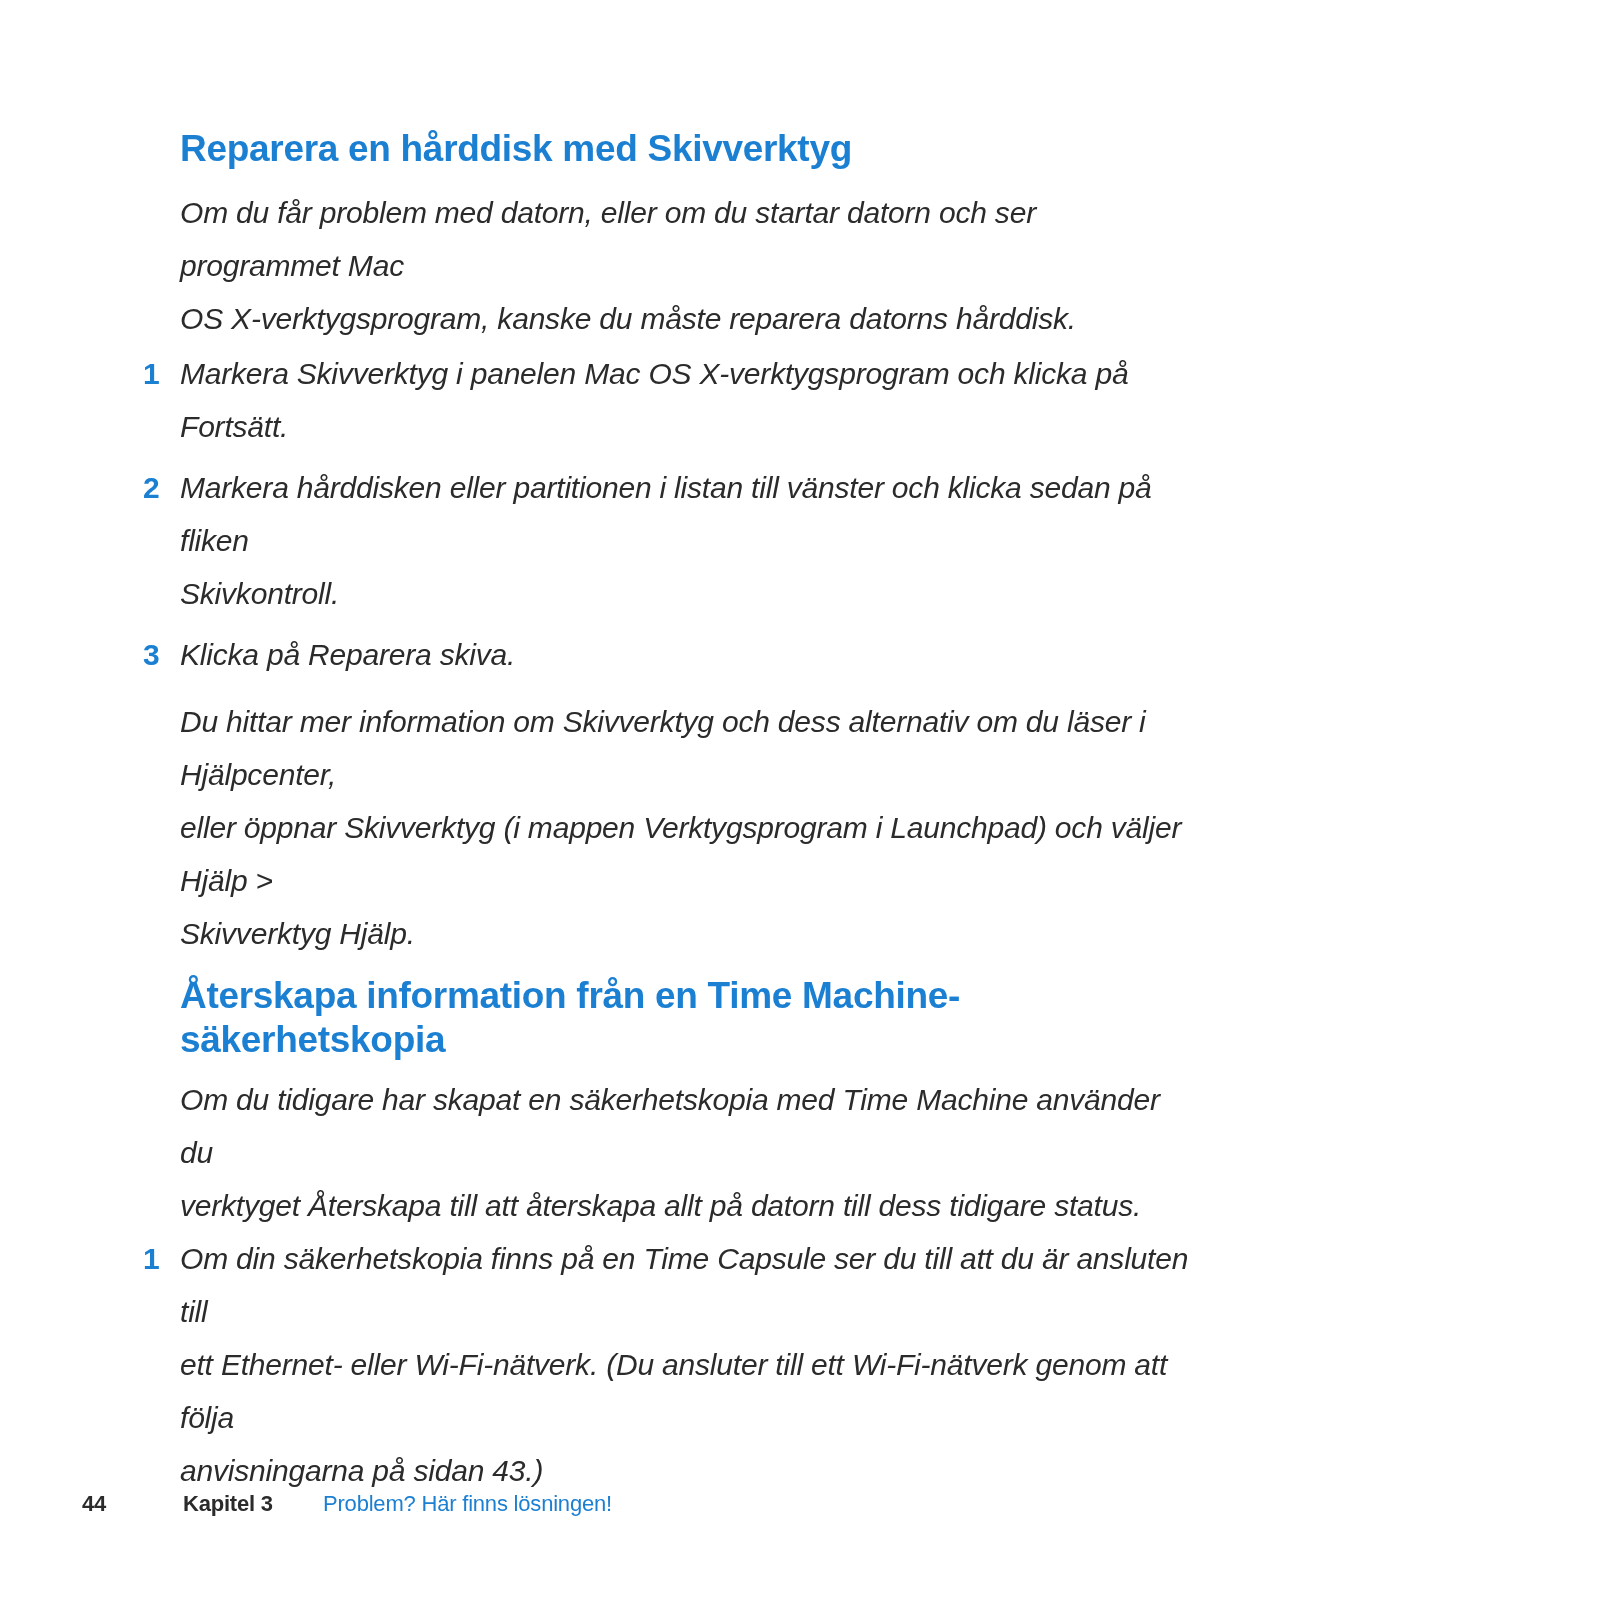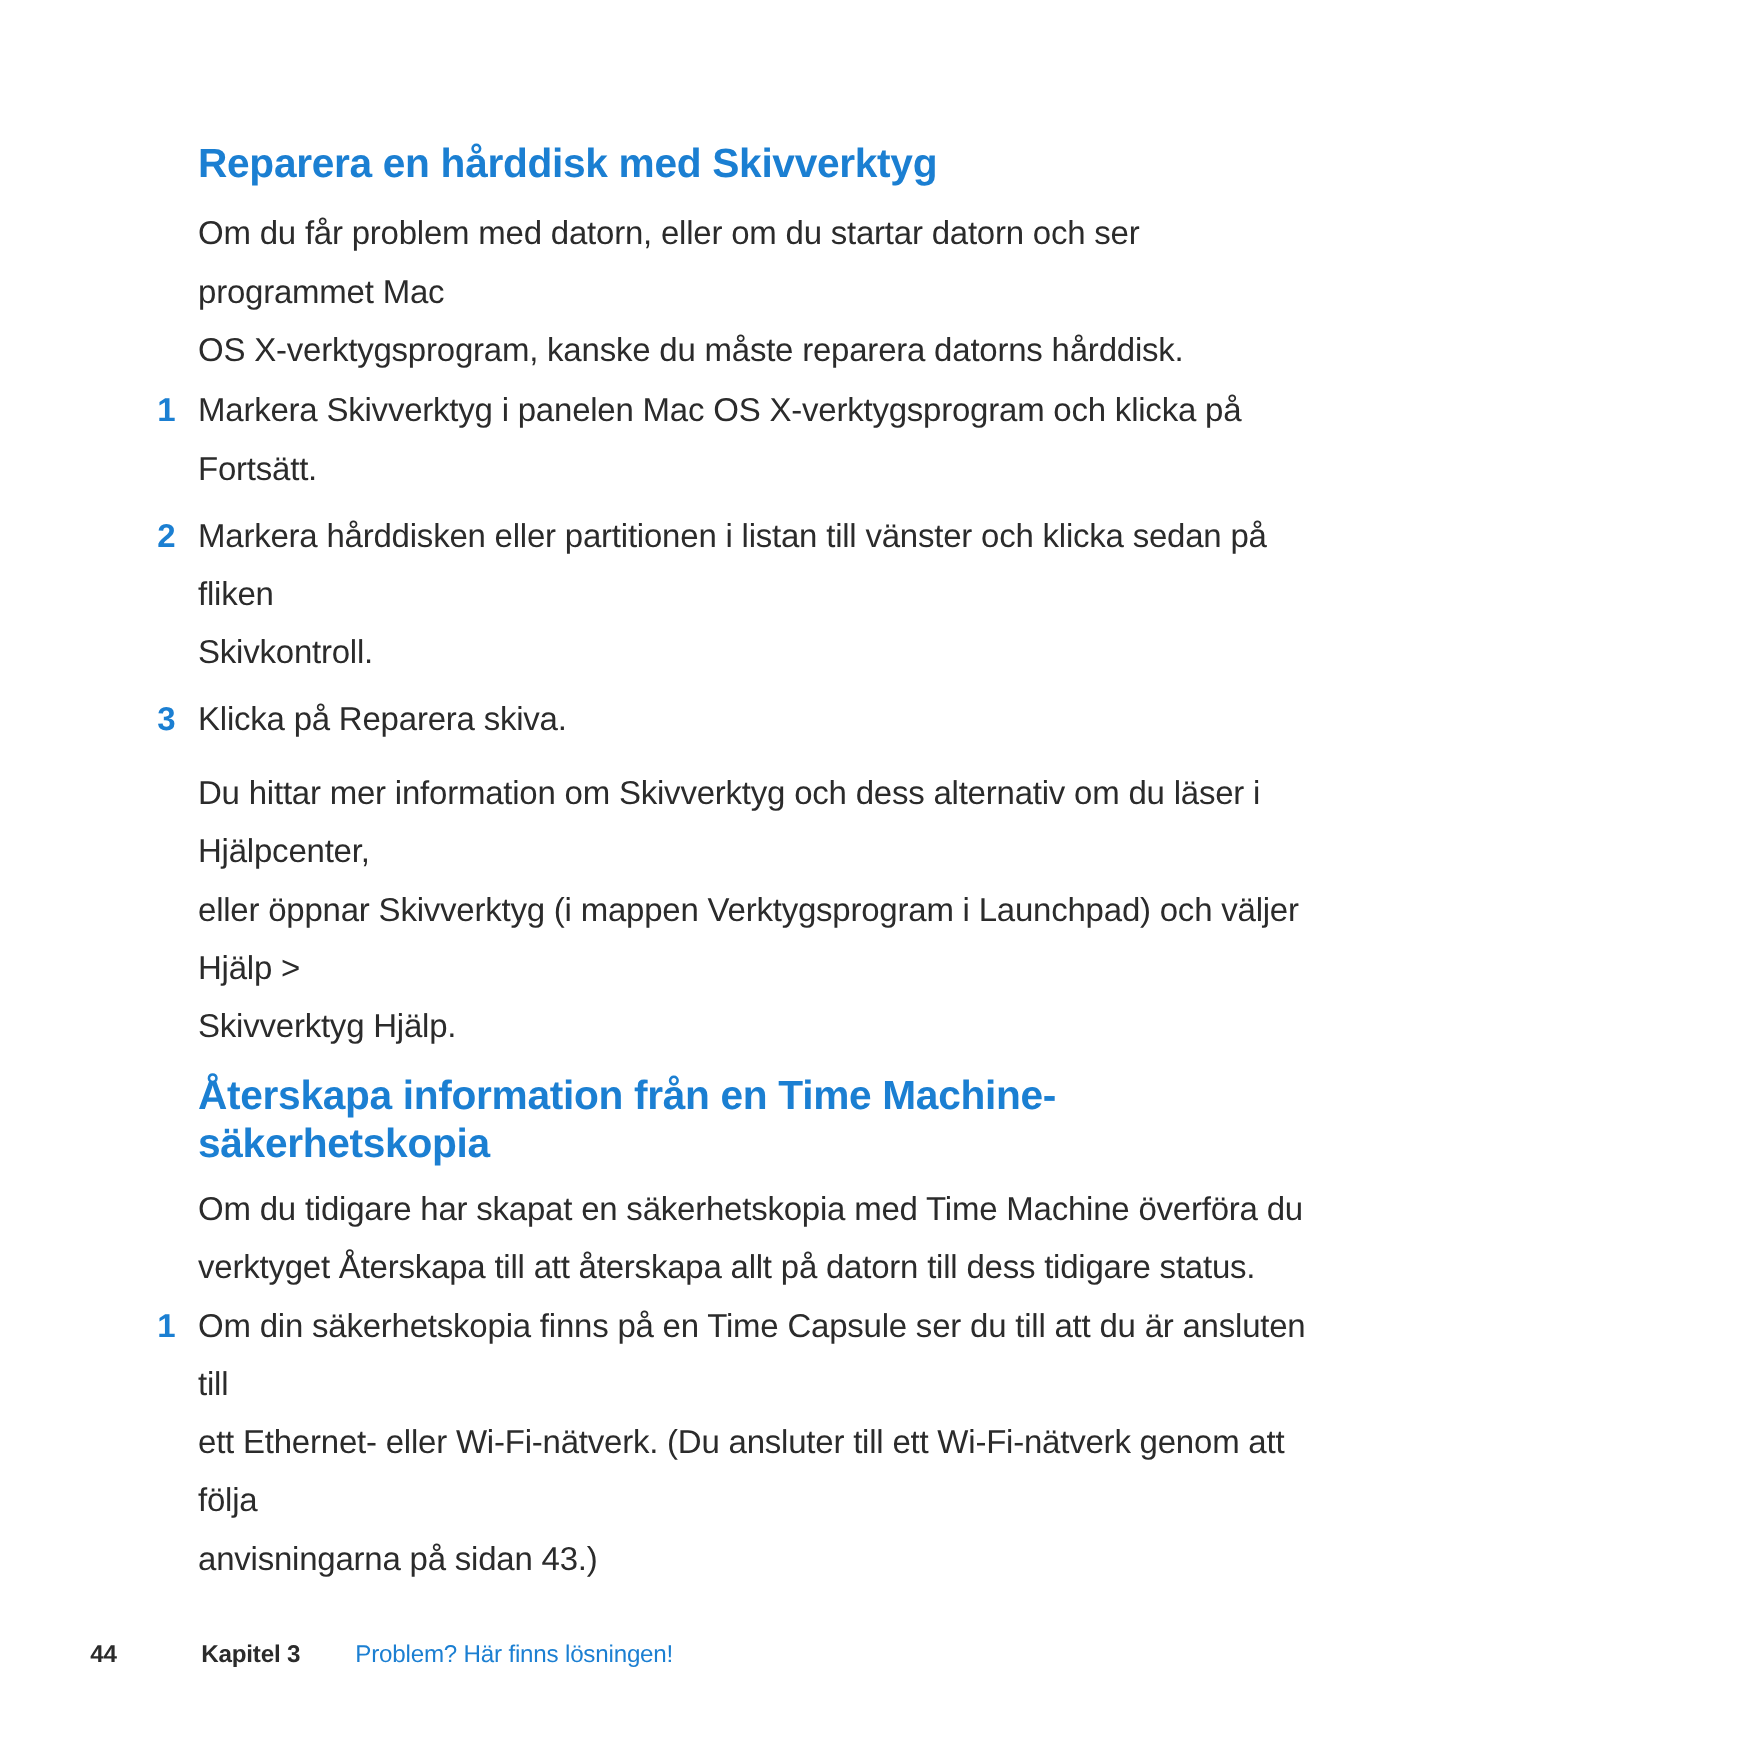--- a/index.html
+++ b/index.html
@@ -32,20 +32,21 @@
     color: var(--accent);
   }
   .h-repair { margin: 0 0 15px 0; }
   .h-restore { margin: 14px 0 11px 0; }
   .body-text {
     font-size: 30px;
     line-height: 53px;
     letter-spacing: -0.2px;
     white-space: pre-line;
     color: var(--text);
+    font-style: italic;
   }
   .p-intro1 { margin: 0; }
   .p-backup { margin: 8px 0 0 0; }
   .p-help { margin: 14px 0 0 0; }
   .p-tm-intro { margin: 0; }
   .p-tm-usage { margin: 4px 0 0 0; }
   .steps {
     list-style: none;
     margin: 2px 0 0 0;
   }
@@ -103,21 +104,21 @@
       </li>
     </ol>
 
 
     <p class="body-text p-help">Du hittar mer information om Skivverktyg och dess alternativ om du läser i Hjälpcenter,
 eller öppnar Skivverktyg (i mappen Verktygsprogram i Launchpad) och väljer Hjälp &gt;
 Skivverktyg Hjälp.</p>
 
     <h1 class="section-heading h-restore">Återskapa information från en Time Machine-säkerhetskopia</h1>
 
-    <p class="body-text p-tm-intro">Om du tidigare har skapat en säkerhetskopia med Time Machine överföra du
+    <p class="body-text p-tm-intro">Om du tidigare har skapat en säkerhetskopia med Time Machine använder du
 verktyget Återskapa till att återskapa allt på datorn till dess tidigare status.</p>
 
 
     <ol class="steps steps-restore">
       <li class="step-item">
         <span class="step-number">1</span>
         <div class="body-text">Om din säkerhetskopia finns på en Time Capsule ser du till att du är ansluten till
 ett Ethernet- eller Wi-Fi-nätverk. (Du ansluter till ett Wi-Fi-nätverk genom att följa
 anvisningarna på sidan 43.)</div>
       </li>

